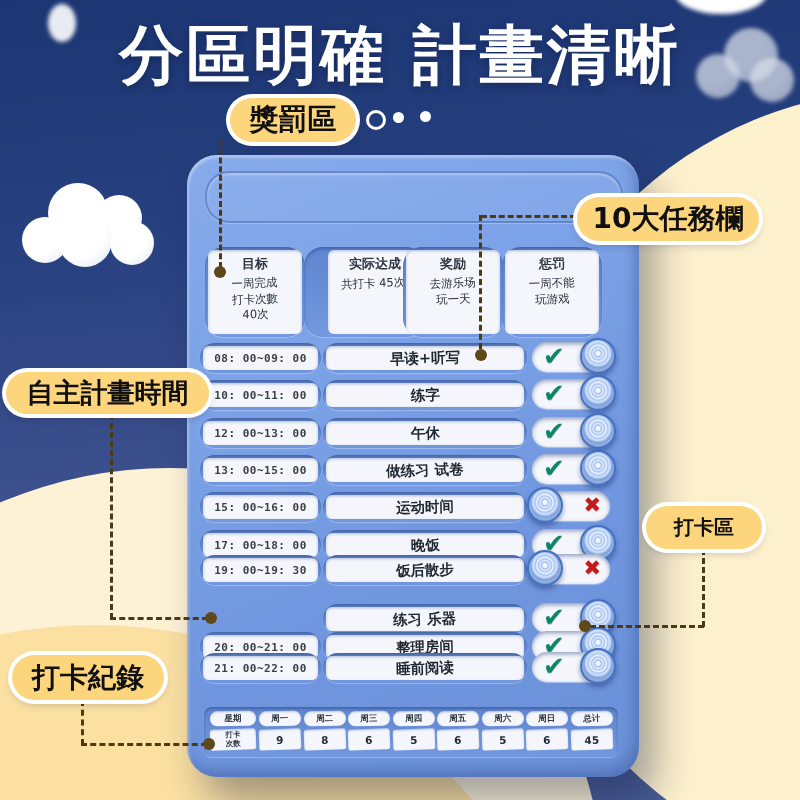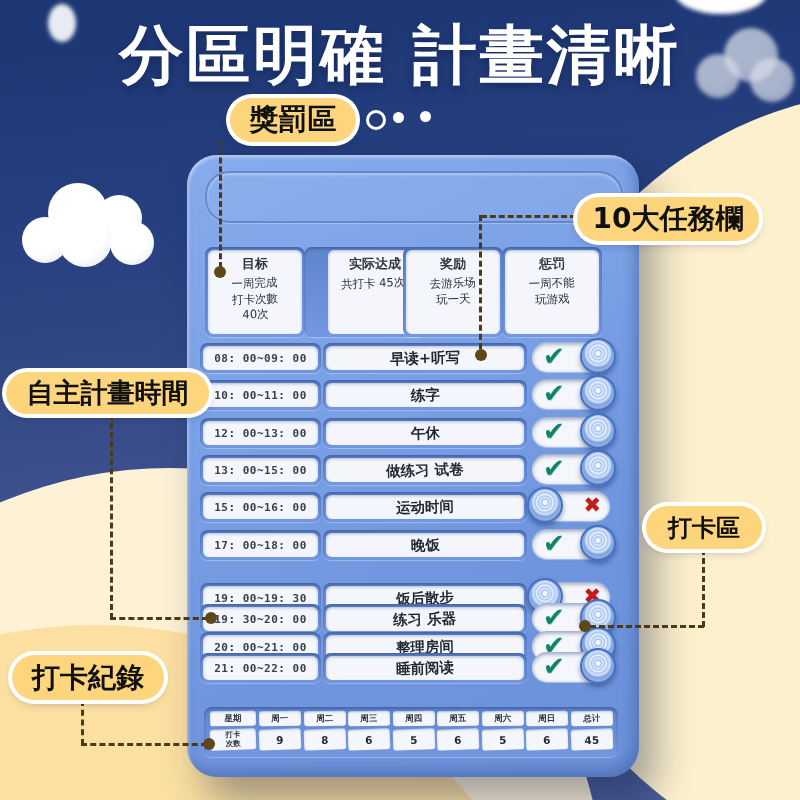--- a/index.html
+++ b/index.html
@@ -40,21 +40,21 @@
   .board{left:187px;top:155px;width:452px;height:622px;border-radius:30px;z-index:1;
          background:linear-gradient(155deg,#87abec 0%,#7ca2e7 30%,#7096df 65%,#6a90d8 100%);
          box-shadow:16px 24px 38px rgba(15,25,60,.38),
                     inset 2px 3px 3px rgba(255,255,255,.35),
                     inset -5px -7px 12px rgba(50,75,140,.40);}
   .tray{left:18px;top:16px;width:414px;height:48px;border-radius:24px;
         border:2px solid rgba(60,92,165,.45);background:rgba(255,255,255,.05);
         box-shadow:inset 0 2px 3px rgba(255,255,255,.35),0 1px 1px rgba(255,255,255,.3);}
 
   .slot{position:absolute;background:linear-gradient(180deg,#5e85cf,#7398e0);
-        border-radius:8px;padding:3px;
+        border-radius:19px;padding:3px;
         box-shadow:inset 0 2px 3px rgba(25,45,95,.38),0 1px 1px rgba(255,255,255,.32);}
   .card{width:100%;height:100%;background:#f4f6fb;border-radius:6px;box-sizing:border-box;
         box-shadow:inset 0 1px 3px rgba(70,100,160,.40),inset 0 -1px 2px rgba(255,255,255,.65);
         display:flex;align-items:center;justify-content:center;}
 
   
   .hdr-slot{top:92px;width:94px;height:84px;}
   .hdr-card{flex-direction:column;justify-content:flex-start;padding-top:5px;}
   .hdr-title{font-size:13px;font-weight:700;color:#2d3642;}
   .hdr-note{margin-top:3px;font-size:11.5px;line-height:1.35;color:#242f3d;
@@ -86,21 +86,21 @@
   .slider.miss .knob{left:-5px;}
 
   
   .table-slot{left:17px;top:552px;width:414px;height:50px;border-radius:8px;
               background:linear-gradient(180deg,#5e85cf,#7398e0);
               box-shadow:inset 0 2px 3px rgba(25,45,95,.38),0 1px 1px rgba(255,255,255,.32);
               box-sizing:border-box;padding:4px 6px;}
   .rec-grid{display:grid;grid-template-columns:46px repeat(8,1fr);grid-template-rows:15px 21px;gap:3px;width:100%;height:100%;}
   .cell{background:#f4f6fb;border-radius:3px;display:flex;align-items:center;justify-content:center;
         box-shadow:inset 0 1px 2px rgba(70,100,160,.35);}
-  .rec-hdr{font-size:8.5px;font-weight:700;color:#2b333e;transform:rotate(-1deg);white-space:nowrap;}
+  .rec-hdr{font-size:8.5px;font-weight:700;color:#2b333e;transform:rotate(-1deg);white-space:nowrap;border-radius:7px;}
   .rec-val{font-size:10.5px;font-weight:700;color:#222b36;transform:rotate(-2deg);}
   .rec-label{font-size:7.5px;line-height:1.15;font-weight:700;color:#2b333e;white-space:pre-line;text-align:center;transform:rotate(-2deg);}
 </style>
 </head>
 <body>
 
 <div class="circle cream-right"></div>
 <div class="circle cream-left"></div>
 <div class="circle gold-left"></div>
 
@@ -248,43 +248,38 @@
         <div class="card">
           <span class="task-label">晚饭</span>
         </div>
       </div>
     <div class="slider done">
       <span class="mark check">✔</span>
 
       <div class="knob"></div>
     </div>
   </div>
-  <div class="row" style="top:428px;">
+  <div class="row" style="top:400px;">
     <div class="slot time-slot">
         <div class="card">
           <span class="time-label">19: 00~19: 30</span>
         </div>
       </div>
     <div class="slot task-slot">
         <div class="card">
           <span class="task-label">饭后散步</span>
         </div>
       </div>
     <div class="slider miss">
 
       <span class="mark cross">✖</span>
       <div class="knob"></div>
     </div>
   </div>
   <div class="row" style="top:449px;">
-    <div class="slot time-slot">
-        <div class="card">
-          <span class="time-label">19: 30~20: 00</span>
-        </div>
-      </div>
     <div class="slot task-slot">
         <div class="card">
           <span class="task-label">练习 乐器</span>
         </div>
       </div>
     <div class="slider done">
       <span class="mark check">✔</span>
 
       <div class="knob"></div>
     </div>
@@ -368,14 +363,14 @@
 <div class="hline" style="left:81px;top:743px;width:126px;"></div>
 <div class="ldot" style="left:203px;top:738px;"></div>
 
 <div class="pill" style="left:230px;top:98px;width:126px;height:44px;font-size:29px;">獎罰區</div>
 <div class="ring-dot" style="left:366px;top:110px;"></div>
 <div class="solid-dot" style="left:393px;top:112px;"></div>
 <div class="solid-dot" style="left:420px;top:111px;"></div>
 
 <div class="pill" style="left:577px;top:197px;width:182px;height:44px;font-size:28px;text-align:right;">10大任務欄</div>
 <div class="pill" style="left:6px;top:372px;width:203px;height:42px;font-size:27px;">自主計畫時間</div>
-<div class="pill" style="left:646px;top:506px;width:116px;height:43px;font-size:24px;">打卡區</div>
+<div class="pill" style="left:646px;top:506px;width:116px;height:43px;font-size:20px;">打卡區</div>
 <div class="pill" style="left:12px;top:655px;width:152px;height:45px;font-size:28px;">打卡紀錄</div>
 
 </body></html>

